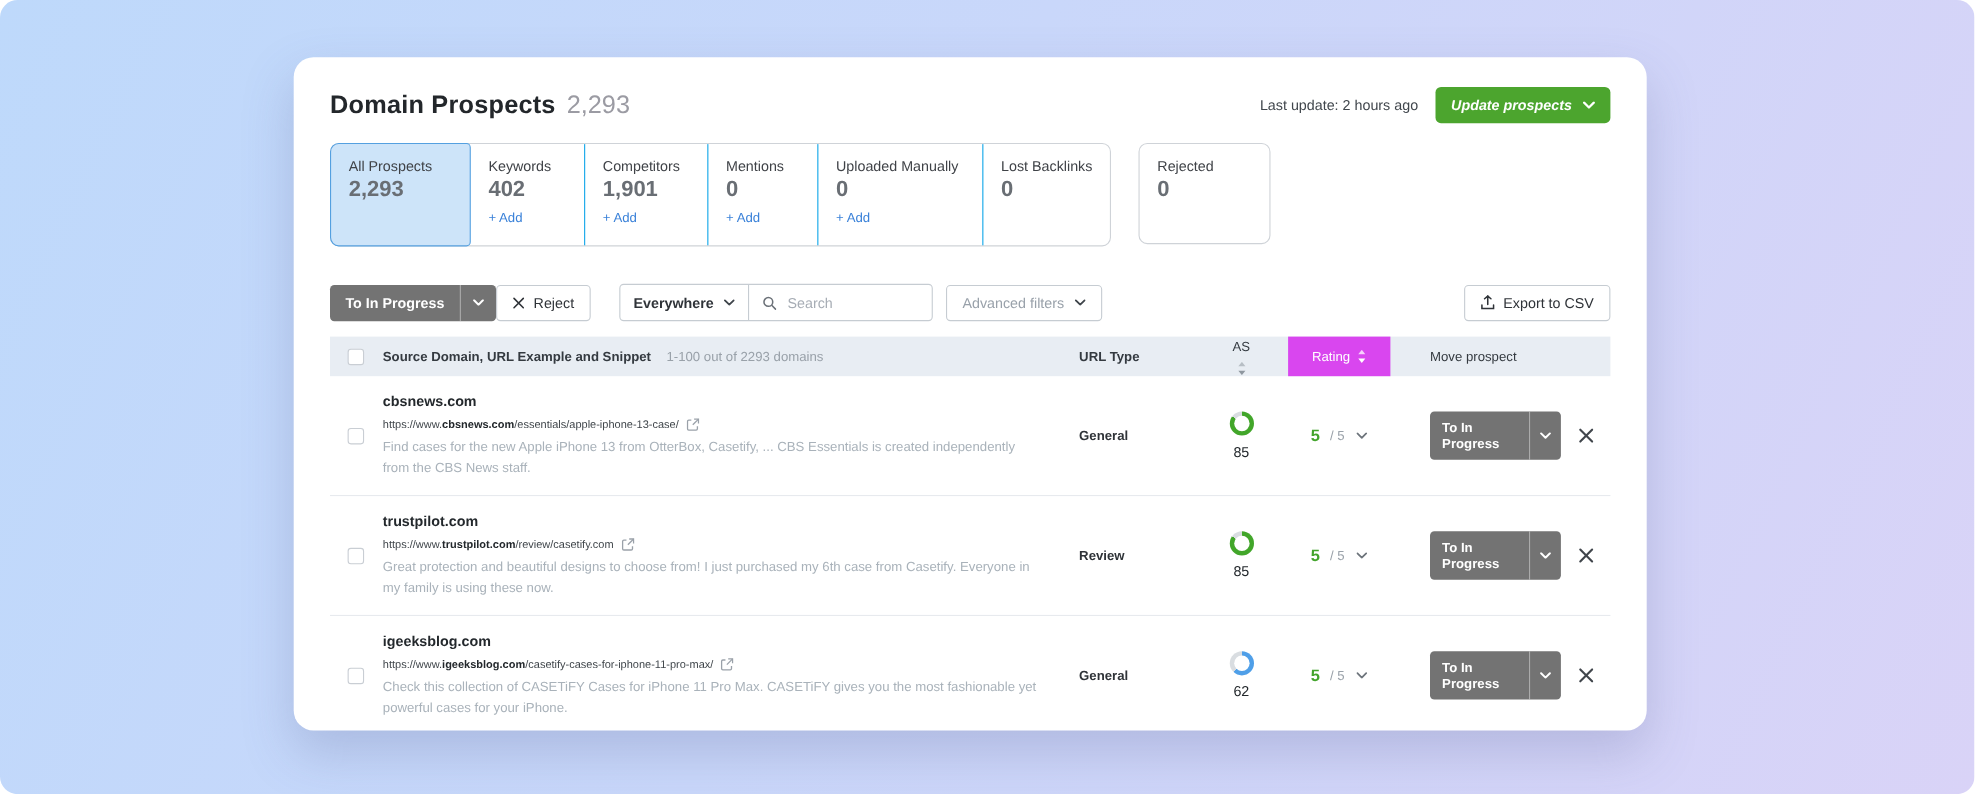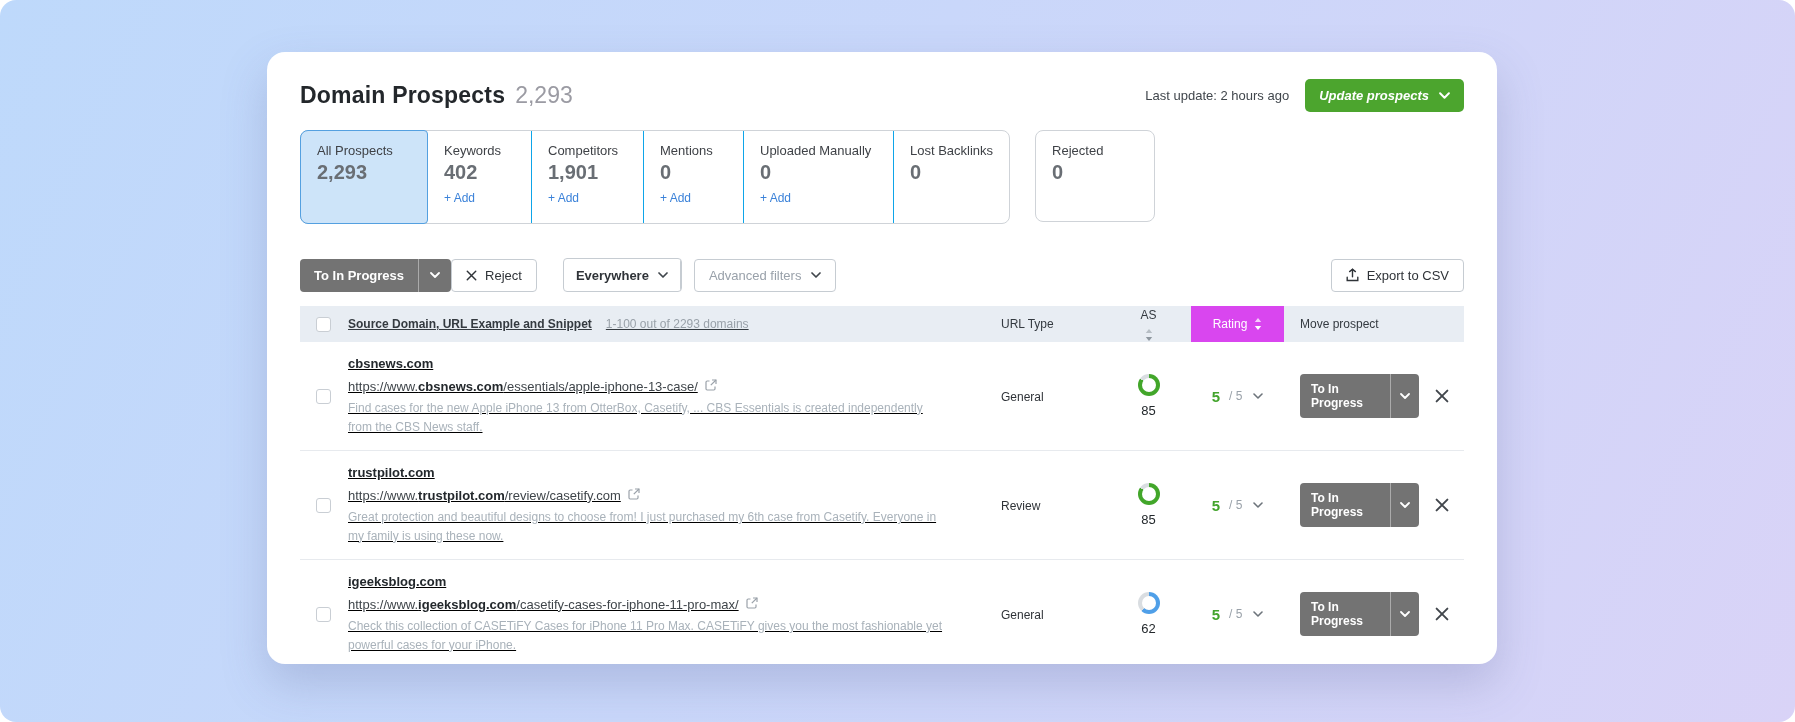--- a/index.html
+++ b/index.html
@@ -78,40 +78,40 @@
   .searchbox input::placeholder{color:#a7adb5;}
   .btn-advanced{margin-left:12px;width:142px;justify-content:space-between;color:#99a1aa;}
   .btn-advanced .chev{color:#40464c;}
   .tb-spacer{flex:1;}
   
   .thead{
     display:flex;align-items:center;margin-top:14px;height:36px;background:#e8edf3;
     font-size:12px;color:#343a40;
   }
   .c-check{width:48px;box-sizing:border-box;padding-left:16px;display:flex;align-items:center;}
-  .c-source{flex:1;display:flex;align-items:baseline;gap:14px;min-width:0;text-decoration:underline;}
-  .c-type{width:105px;}
+  .c-source{flex:1;display:flex;align-items:baseline;gap:14px;min-width:0;}
+  .c-type{width:105px;font-weight:bold;}
   .c-as{width:85px;display:flex;align-items:center;justify-content:center;gap:7px;flex-direction:column;}
   .c-rating{width:93px;display:flex;align-items:center;justify-content:center;gap:7px;}
-  .c-move{width:135px;box-sizing:border-box;padding-left:16px;}
+  .c-move{width:135px;box-sizing:border-box;padding-left:16px;margin-left:20px;}
   .c-x{width:45px;display:flex;align-items:center;justify-content:center;}
   .thead .c-rating{background:#d946ef;color:#fff;height:36px;}
   .th-source{font-weight:700;}
   .th-range{color:#99a1a9;font-weight:400;}
   .sort{color:#8e979f;display:flex;}
   .thead .c-rating .sort{color:#fff;}
   input[type=checkbox]{
     appearance:none;-webkit-appearance:none;width:15px;height:15px;margin:0;
     border:1px solid #c9ced4;border-radius:3px;background:#fff;cursor:pointer;
   }
   .row{display:flex;align-items:center;min-height:108px;}
   .row + .row{border-top:1px solid #e7eaee;}
   .src{padding:4px 0;}
   .domain{font-size:13px;font-weight:700;color:#23282c;}
-  .url-line{display:flex;align-items:flex-start;gap:7px;margin-top:8px;font-size:13px;color:#3f454a;}
+  .url-line{display:flex;align-items:center;gap:7px;margin-top:8px;font-size:10px;color:#3f454a;}
   .url-line .b{font-weight:700;color:#23282c;}
   .snippet{margin-top:5px;font-size:12px;line-height:1.55;color:#a9b2ba;max-width:600px;}
   .url-type{font-size:12px;color:#2f3338;}
   .donut{width:22px;height:22px;border-radius:50%;position:relative;display:inline-block;flex:none;}
   .donut::after{content:"";position:absolute;inset:4px;background:#fff;border-radius:50%;}
   .as-num{font-size:13px;color:#23282c;}
   .rate-val{font-size:15px;font-weight:600;color:#43a42c;}
   .rate-max{font-size:12px;color:#99a1a9;margin-left:2px;}
   .rate-chev{color:#6d747b;display:flex;margin-left:4px;cursor:pointer;}
   .row .btn-split .main{padding:8px 11px;font-size:12px;}
@@ -201,20 +201,29 @@
       </button>
       <div class="scope-search">
         <div class="scope">
           <span>Everywhere</span>
           <span class="icon">
             <svg width="10" height="6" viewBox="0 0 10 6">
                 <path d="M1 1l4 4 4-4" fill="none" stroke="#40464c" stroke-width="1.7" stroke-linecap="round" stroke-linejoin="round"></path>
               </svg>
           </span>
         </div>
+        <div class="searchbox">
+          <span class="icon">
+            <svg width="13" height="13" viewBox="0 0 13 13">
+                <circle cx="5.5" cy="5.5" r="4" fill="none" stroke="#6b7178" stroke-width="1.4"></circle>
+                <path d="M8.8 8.8L12 12" stroke="#6b7178" stroke-width="1.4" stroke-linecap="round"></path>
+              </svg>
+          </span>
+          <input type="text" placeholder="Search" style="">
+        </div>
       </div>
       <button class="btn-ghost btn-advanced">
         <span>Advanced filters</span>
         <span class="icon chev">
           <svg width="10" height="6" viewBox="0 0 10 6">
               <path d="M1 1l4 4 4-4" fill="none" stroke="#40464c" stroke-width="1.7" stroke-linecap="round" stroke-linejoin="round"></path>
             </svg>
         </span>
       </button>
       <div class="tb-spacer"></div>

